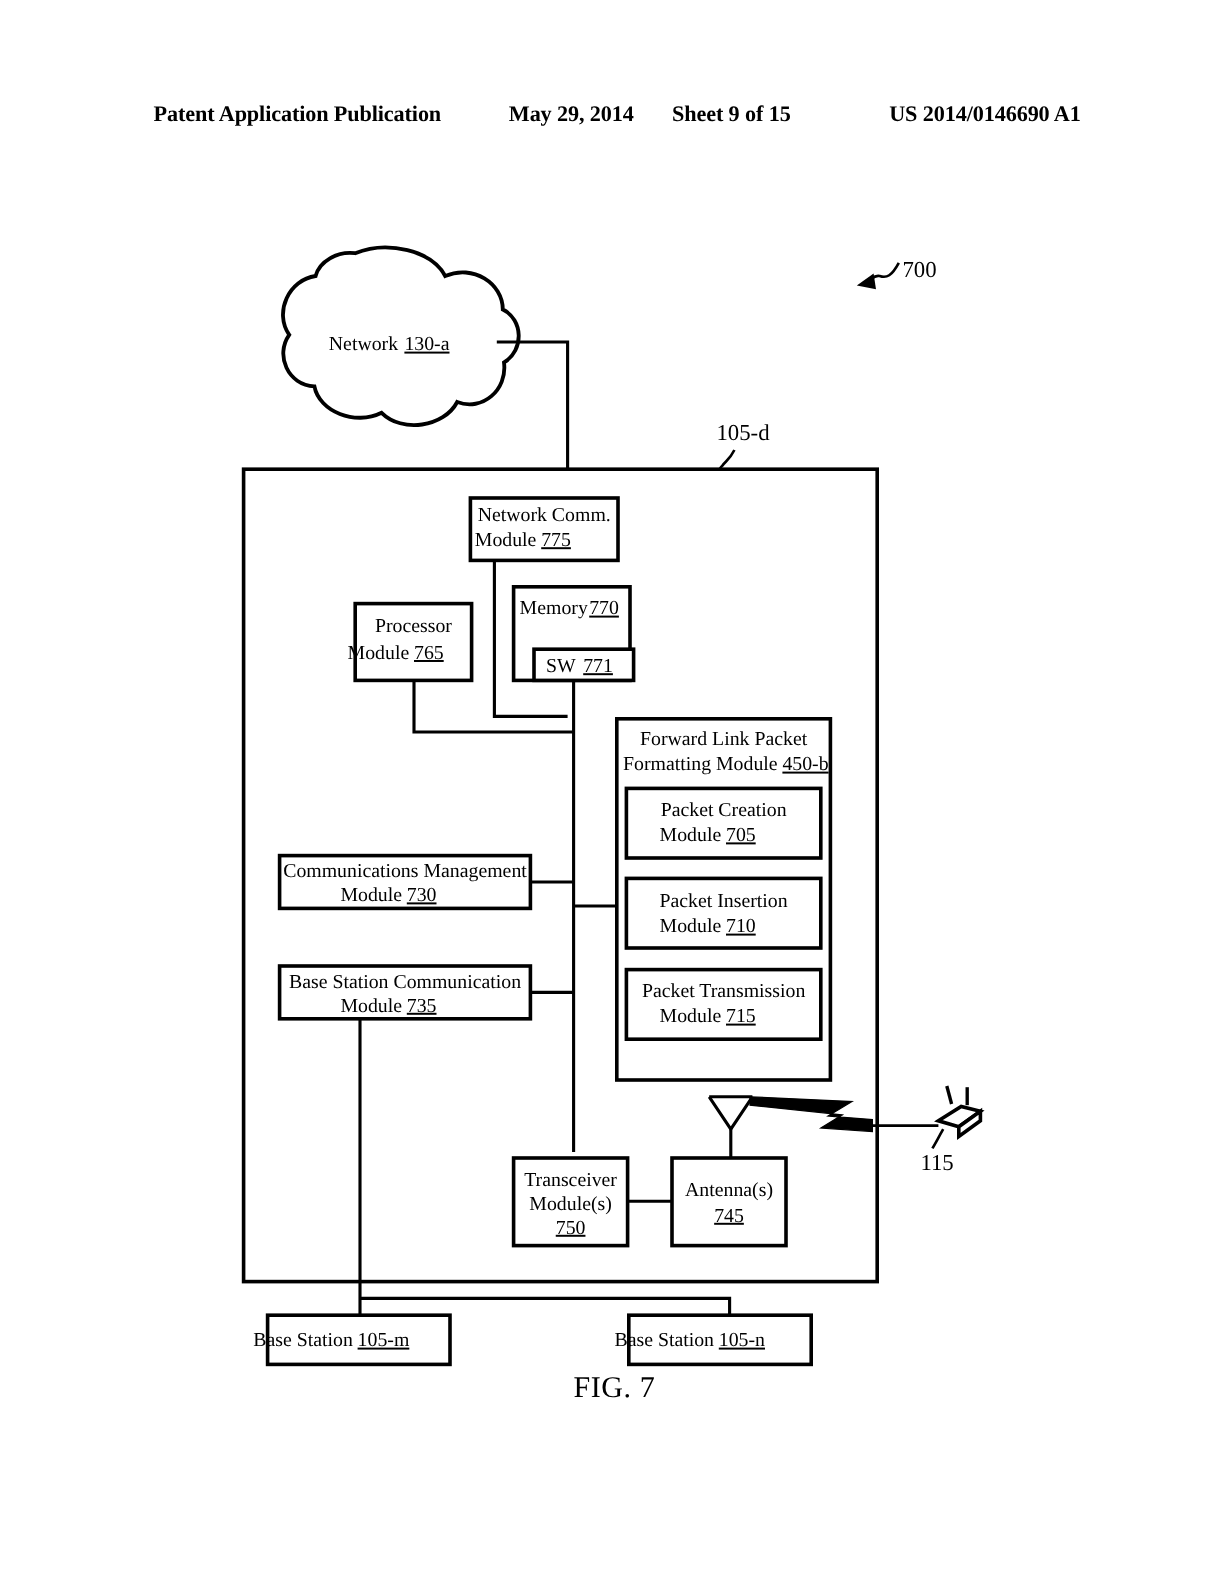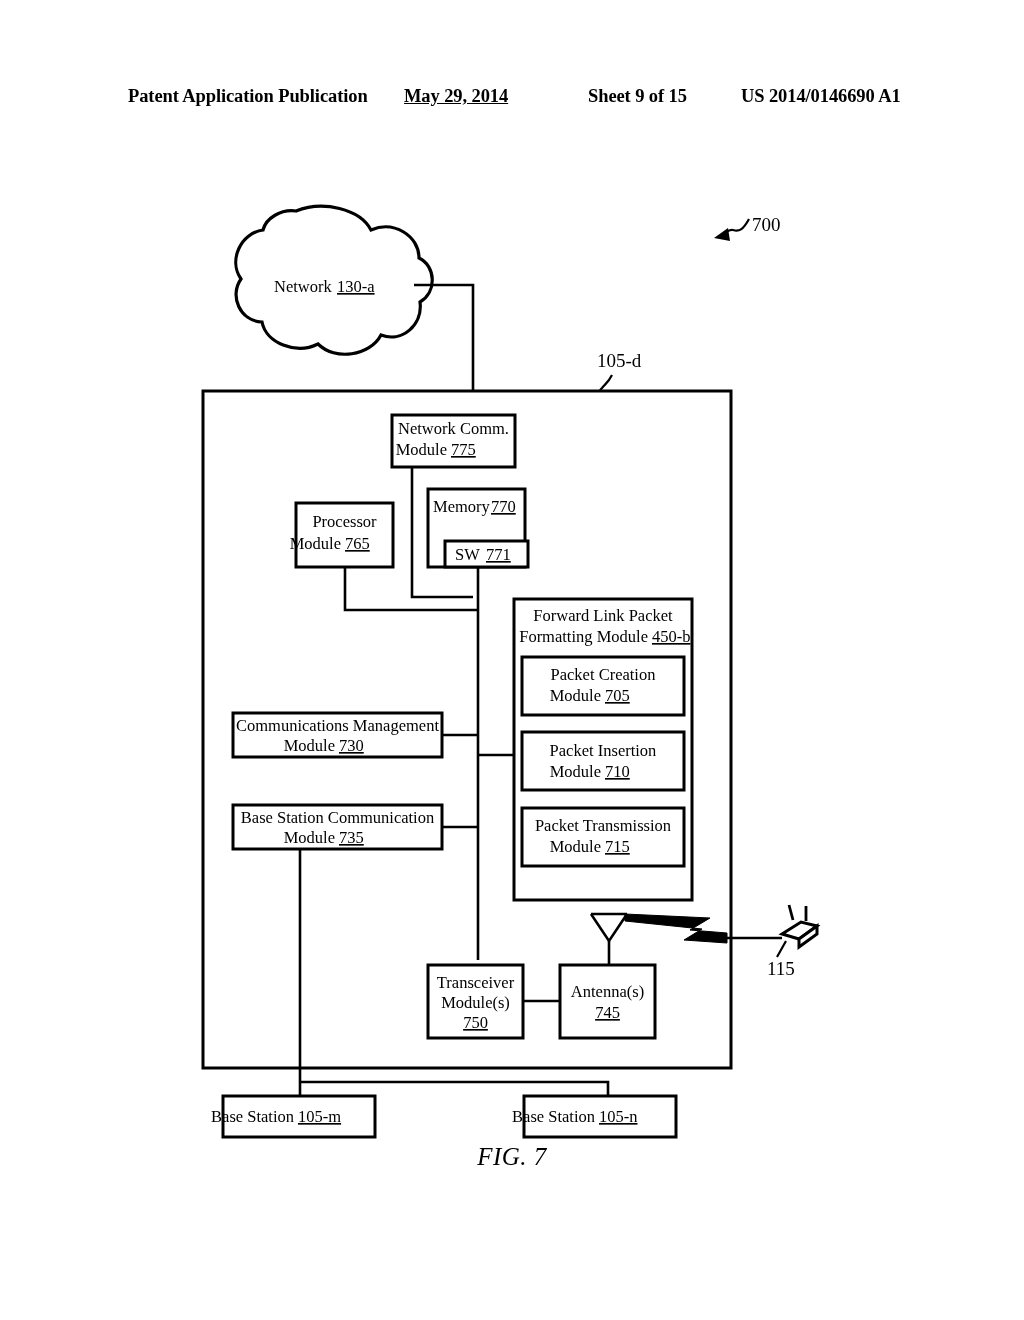--- a/index.html
+++ b/index.html
@@ -28,35 +28,34 @@
     flex-direction: row;
     align-items: baseline;
     font-family: "Liberation Serif", serif;
     font-weight: bold;
     font-size: 18.5px;
     letter-spacing: -0.1px;
     white-space: nowrap;
     padding-left: 24px;
   }
   #page-header .hdr-pub   { position: absolute; left: 128px; }
-  #page-header .hdr-date  { position: absolute; left: 404px; text-decoration: underline; }
-  #page-header .hdr-sheet { position: absolute; left: 588px; }
+  #page-header .hdr-date  { position: absolute; left: 424px; }
+  #page-header .hdr-sheet { position: absolute; left: 560px; }
   #page-header .hdr-num   { position: absolute; left: 707px; margin-left: 34px; }
 
   
   #fig-caption {
     position: absolute;
     left: 0;
     top: 1143px;
     width: 1024px;
     text-align: center;
     font-family: "Liberation Serif", serif;
     font-size: 25px;
     letter-spacing: 0.5px;
-    font-style: italic;
   }
 
   
   #diagram {
     position: absolute;
     left: 0;
     top: 0;
     width: 1024px;
     height: 1320px;
   }

